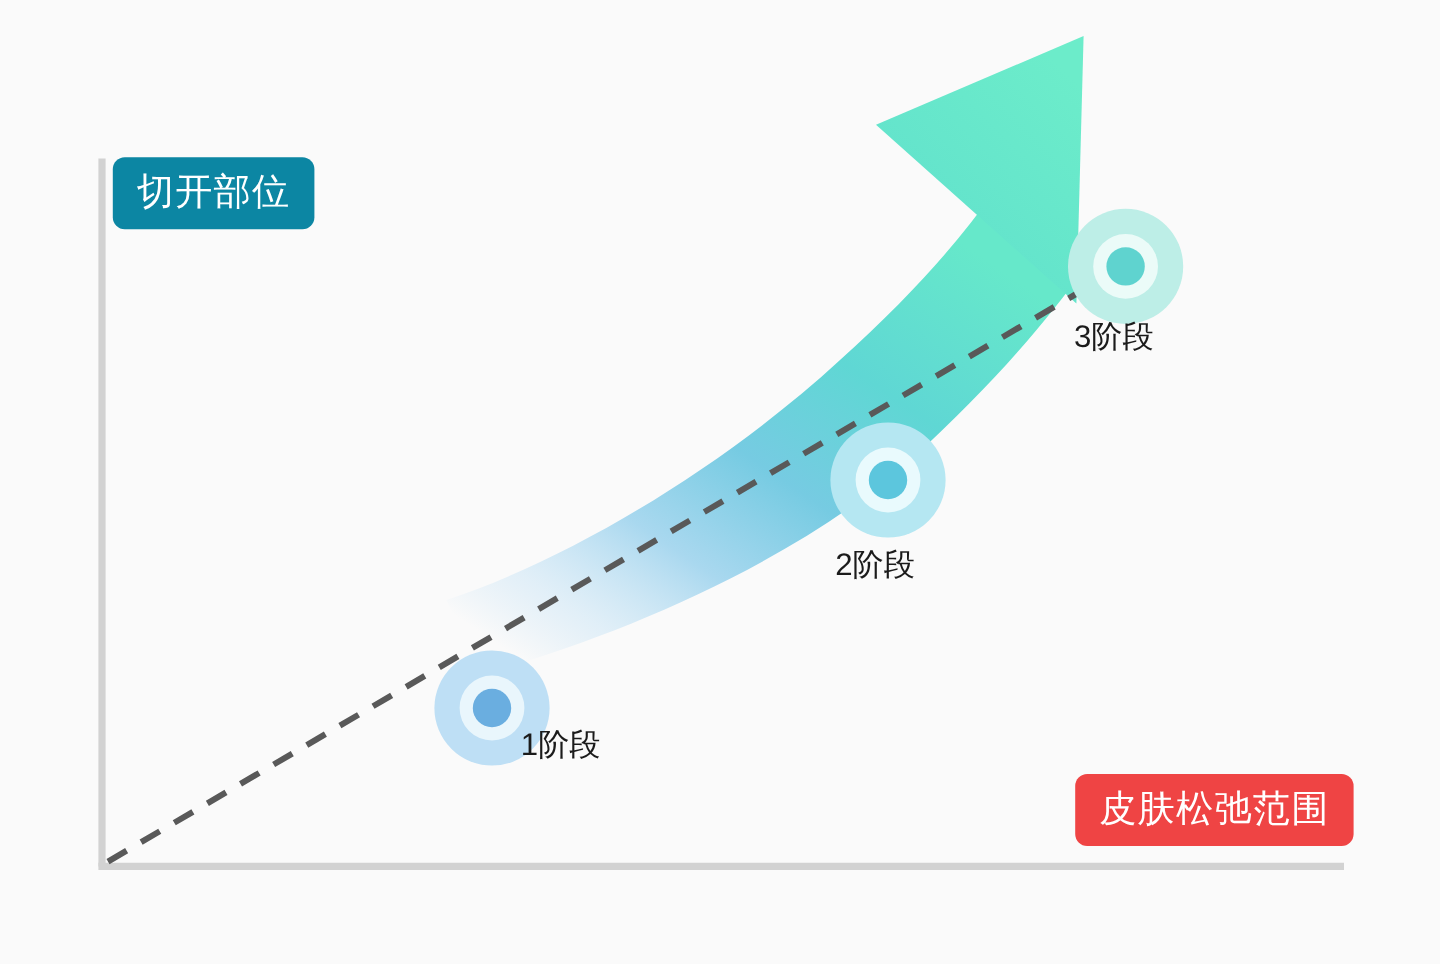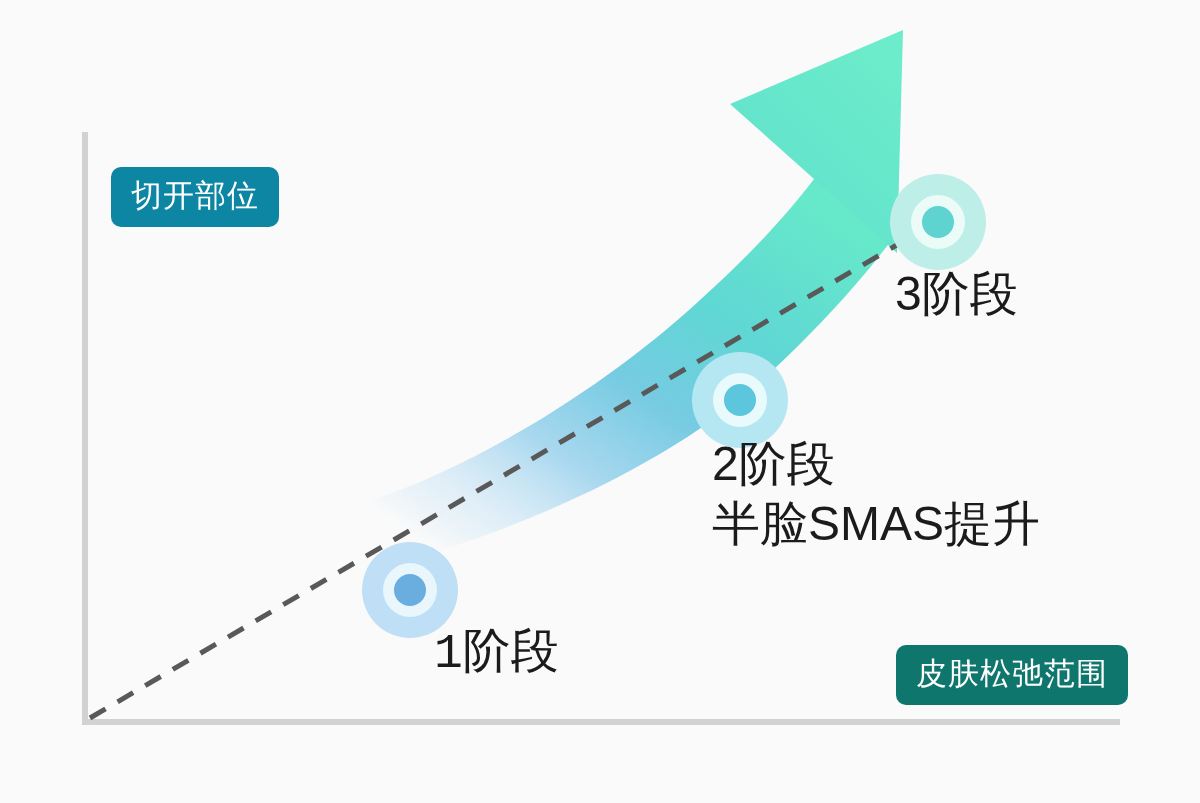--- a/index.html
+++ b/index.html
@@ -36,49 +36,47 @@
     border-radius: 10px;
     color: #ffffff;
     font-size: 31px;
     letter-spacing: 1px;
     line-height: 1;
     padding: 13px 20px 16px 20px;
     white-space: nowrap;
     box-sizing: border-box;
   }
   #badge-y {
-    left: 111px;
+    left: 94px;
     top: 131px;
-    margin-top: 36px;
   }
   #badge-x {
     left: 896px;
     top: 645px;
   }
 
   
   .stage-label {
     position: absolute;
     color: #1b1b1b;
-    font-size: 48px;
+    font-size: 26px;
     line-height: 1.26;
     white-space: nowrap;
+    text-align: center;
   }
   .stage-label .ln {
     display: block;
   }
   #label-stage-1 {
     left: 434px;
-    top: 624px;
-    font-family: Liberation Mono, monospace;
+    top: 604px;
   }
   #label-stage-2 {
     left: 696px;
-    top: 434px;
-    margin-left: 16px;
+    top: 454px;
   }
   #label-stage-3 {
     left: 895px;
     top: 264px;
   }
 </style>
 </head>
 <body>
 
 <div id="stage">
@@ -134,30 +132,29 @@
       <circle cx="938" cy="222" r="48" fill="#bdeee7"></circle>
       <circle cx="938" cy="222" r="27" fill="#ebfbf8"></circle>
       <circle cx="938" cy="222" r="16" fill="#5fd3cf"></circle>
     </g>
   </svg>
 
   <div class="badge" id="badge-y" style="background:#0c86a3">
     <span>切开部位</span>
   </div>
 
-  <div class="badge" id="badge-x" style="background:#0f766e">
+  <div class="badge" id="badge-x" style="background:#ef4444">
     <span>皮肤松弛范围</span>
   </div>
 
   <div class="stage-label" id="label-stage-1">
     <span class="ln">1阶段</span>
   </div>
 
   <div class="stage-label" id="label-stage-2">
     <span class="ln">2阶段</span>
-    <span class="ln">半脸SMAS提升</span>
   </div>
 
   <div class="stage-label" id="label-stage-3">
     <span class="ln">3阶段</span>
   </div>
 
 </div>
 
 </body></html>

